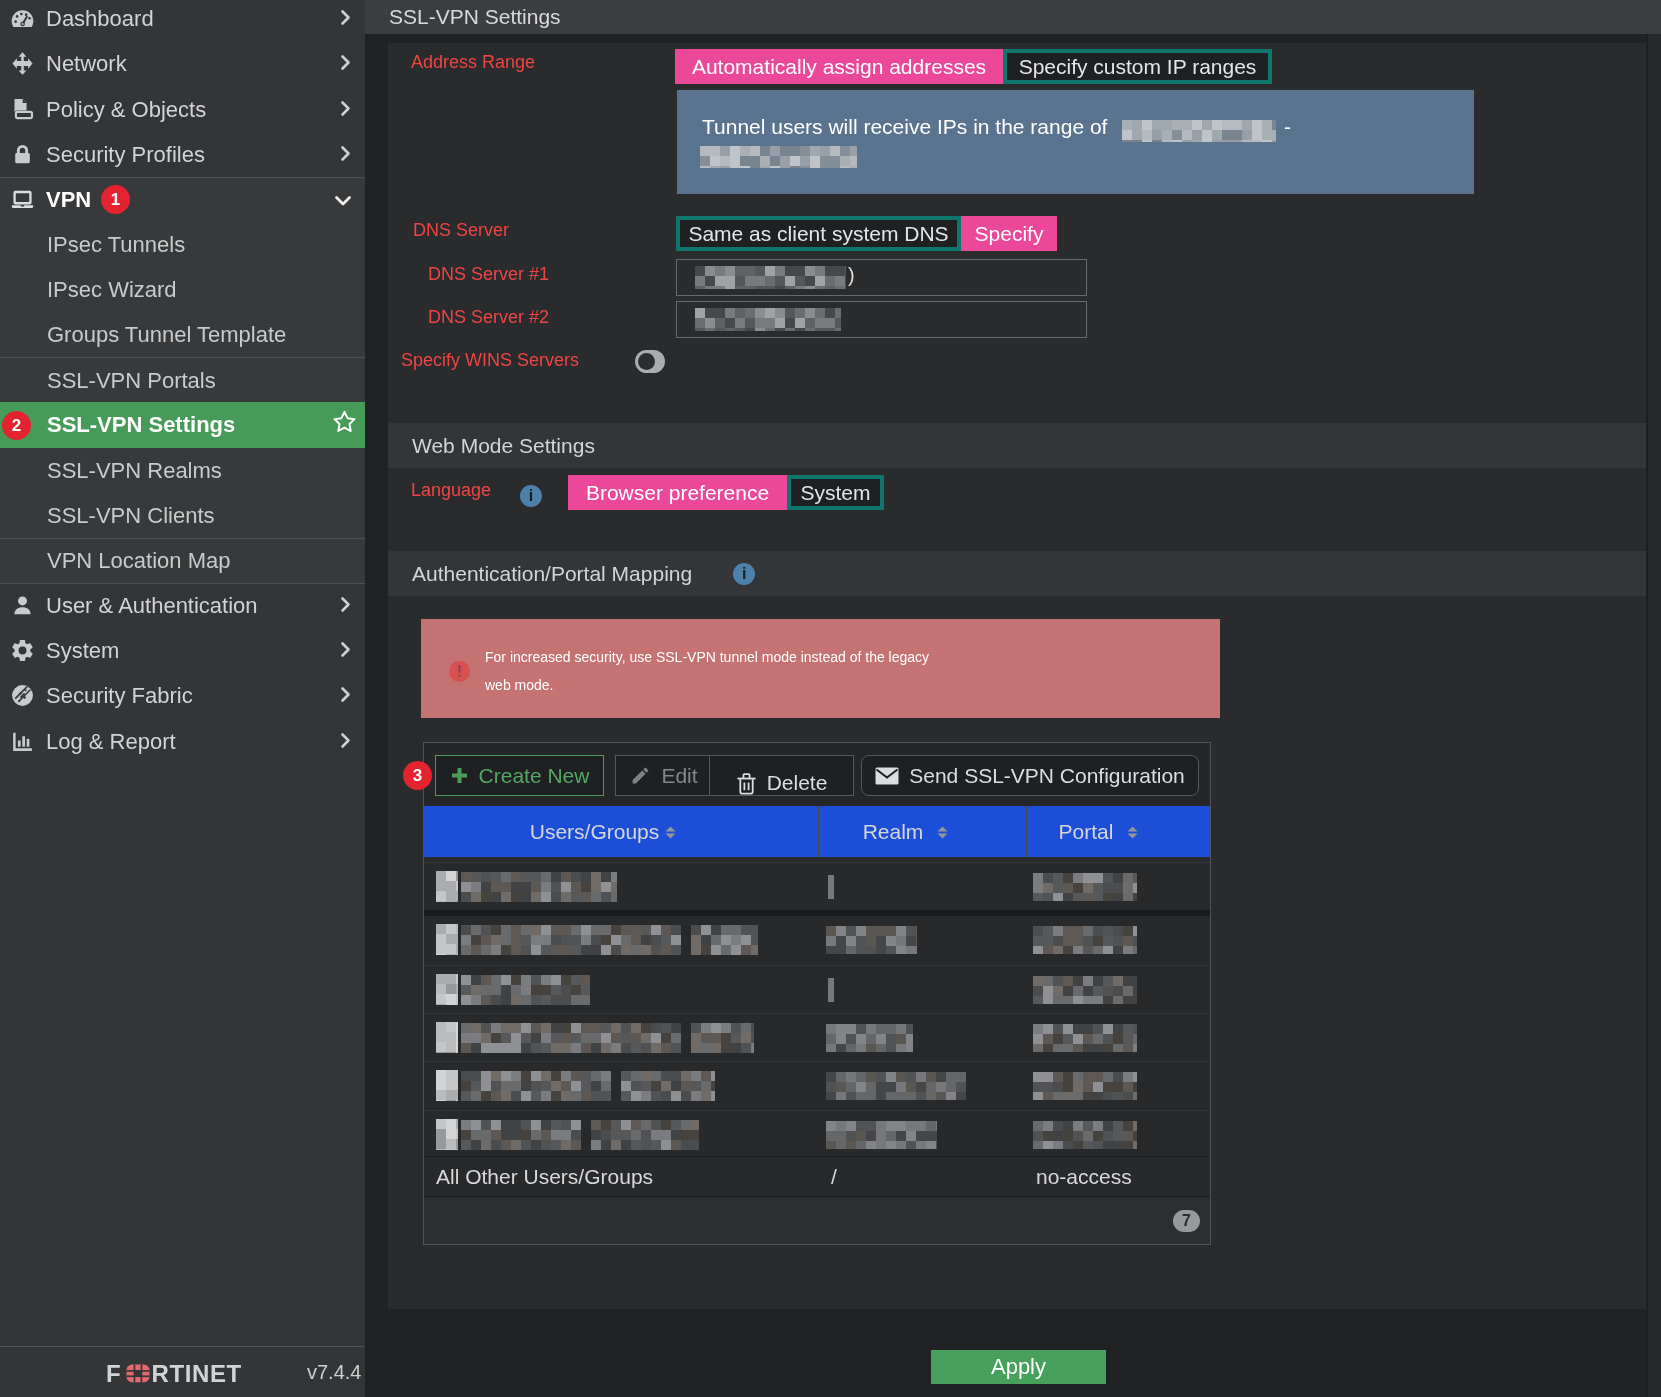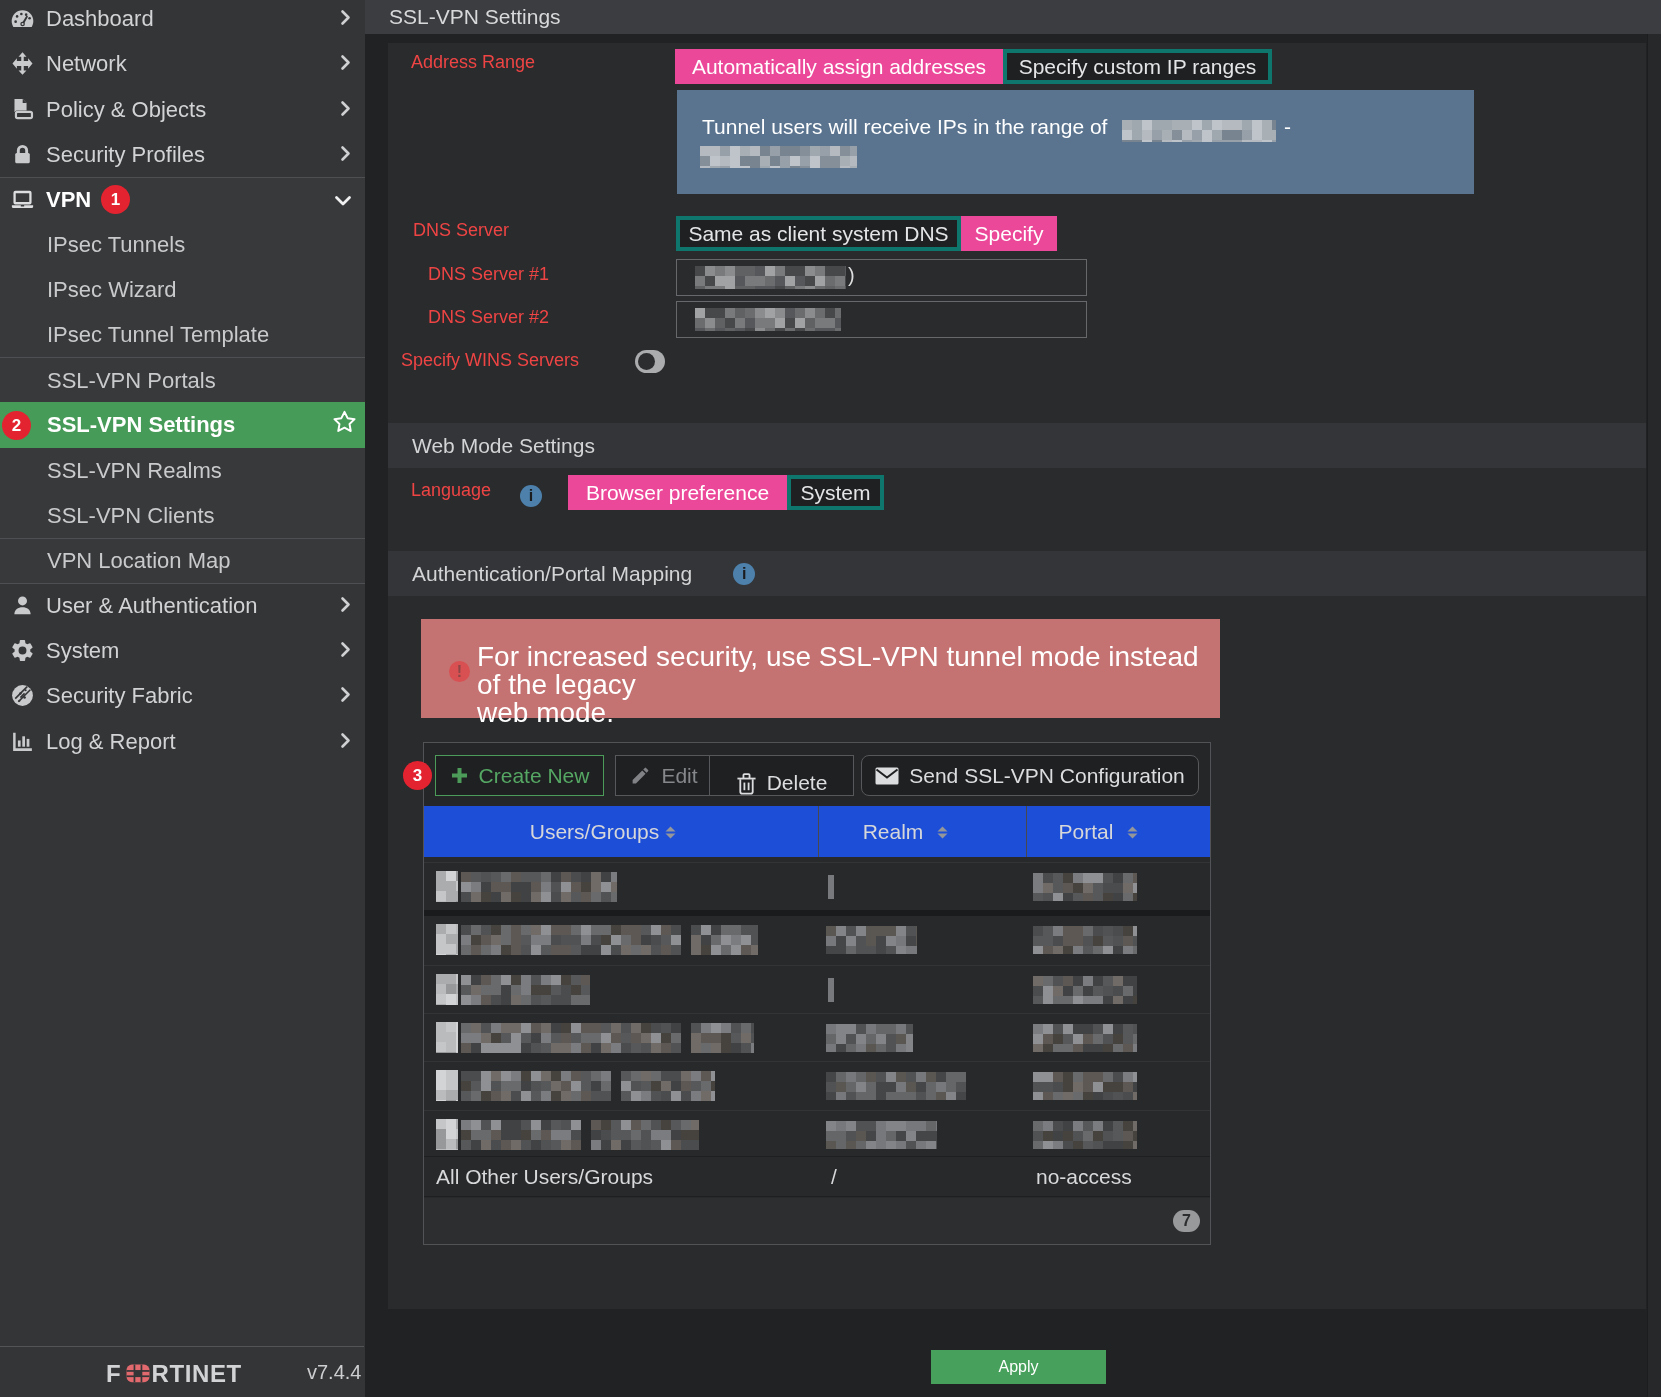--- a/index.html
+++ b/index.html
@@ -115,21 +115,21 @@
           <path d="M2.5 2.5 9 9 15.5 2.5" stroke="#f0f0f0" stroke-width="2.8" fill="none" stroke-linecap="round" stroke-linejoin="round"></path>
         </svg></span>
     </div>
   <div class="mi" style="top:222px;">
       <span class="lbl2">IPsec Tunnels</span>
     </div>
   <div class="mi" style="top:267px;">
       <span class="lbl2">IPsec Wizard</span>
     </div>
   <div class="mi" style="top:312px;">
-      <span class="lbl2">IPsec Tunnel Template</span>
+      <span class="lbl2">Groups Tunnel Template</span>
     </div>
   <div class="mi" style="top:358px;">
       <span class="lbl2">SSL-VPN Portals</span>
     </div>
   <div id="selrow" class="mi">
       <span class="lbl2">SSL-VPN Settings</span>
       <span class="chev" style="left:331px;"><svg width="27" height="27" viewBox="0 0 26 26">
           <path d="M13 3.2l3 6.1 6.7.97-4.85 4.73 1.15 6.67L13 18.5l-5.99 3.15 1.14-6.67L3.3 10.27l6.7-.97z" fill="none" stroke="#ffffff" stroke-width="1.9" stroke-linejoin="round"></path>
         </svg></span>
     </div>
@@ -472,21 +472,21 @@
 <span class="iicon abs" style="left:520px; top:485px;">i</span>
 <div class="seg" style="left:568px; top:475px;">
   <div class="on" style="width:219px;">Browser preference</div>
   <div class="off" style="width:97px;">System</div>
 </div>
 
 <div class="sechdr" style="top:551px;">Authentication/Portal Mapping<span class="iicon" style="margin-left:41px;">i</span></div>
 
 <div class="abs" style="left:421px; top:619px; width:799px; height:99px; background:#c57272;">
   <div style="position:absolute; left:28px; top:42px; width:21px; height:21px; border-radius:50%; background:#d85052; color:#8f4646; font-weight:bold; font-size:16px; text-align:center; line-height:21px;">!</div>
-  <div style="position:absolute; left:56px; top:24px; color:#fff; font-size:28px; line-height:28px;">For increased security, use SSL-VPN tunnel mode instead of the legacy<br>web mode.</div>
+  <div style="position:absolute; left:64px; top:24px; color:#fff; font-size:14px; line-height:28px;">For increased security, use SSL-VPN tunnel mode instead of the legacy<br>web mode.</div>
 </div>
 
 <div id="tbl">
   <div style="position:absolute; left:0; top:0; width:786px; height:63px; background:#242628;"></div>
   <div class="tbtn" style="left:11px; width:169px; border-color:#4d9b59; color:#55a763;"><svg width="19" height="19" viewBox="0 0 19 19">
         <path d="M9.5 2v15M2 9.5h15" stroke="#4d9b59" stroke-width="4"></path>
       </svg>Create New</div>
   <div class="tbtn" style="left:191px; width:98px; color:#85878a;"><svg width="21" height="21" viewBox="0 0 24 24" fill="#808285">
         <path d="M3 17.2V21h3.8L17.8 10 14 6.2 3 17.2zM20.7 7.1c.4-.4.4-1 0-1.4l-2.4-2.4a1 1 0 0 0-1.4 0l-1.8 1.8 3.8 3.8 1.8-1.8z"></path>
       </svg>Edit</div>
@@ -1440,13 +1440,13 @@
     <span style="position:absolute; left:407px; top:8px;">/</span>
     <span style="position:absolute; left:612px; top:8px;">no-access</span>
   </div>
   <div style="position:absolute; left:0; top:455px; width:786px; height:46px; background:#2c2e30;">
     <div style="position:absolute; left:749px; top:12px; width:27px; height:22px; border-radius:11px; background:#97999b; color:#2b2d2f; font-weight:bold; font-size:16px; text-align:center; line-height:22px;">7</div>
   </div>
 </div>
 
 <div class="badge" style="left:403px; top:761px;">3</div>
 
-<div class="abs" style="left:931px; top:1350px; width:175px; height:34px; background:#47a05b; color:#fff; font-size:16px; display:flex; align-items:center; justify-content:center;">Apply</div>
+<div class="abs" style="left:931px; top:1350px; width:175px; height:34px; background:#47a05b; color:#fff; font-size:22px; display:flex; align-items:center; justify-content:center;">Apply</div>
 
 </body></html>

